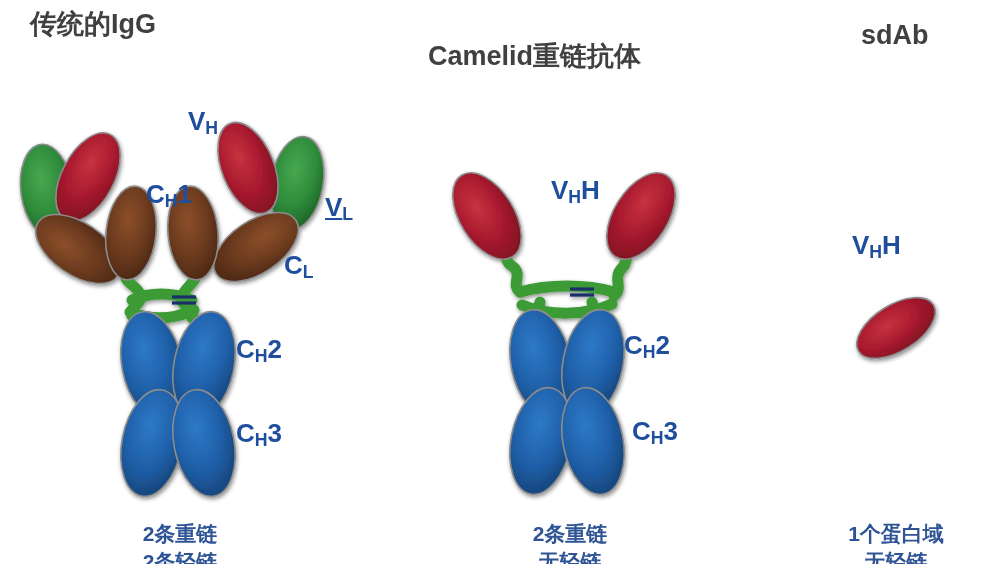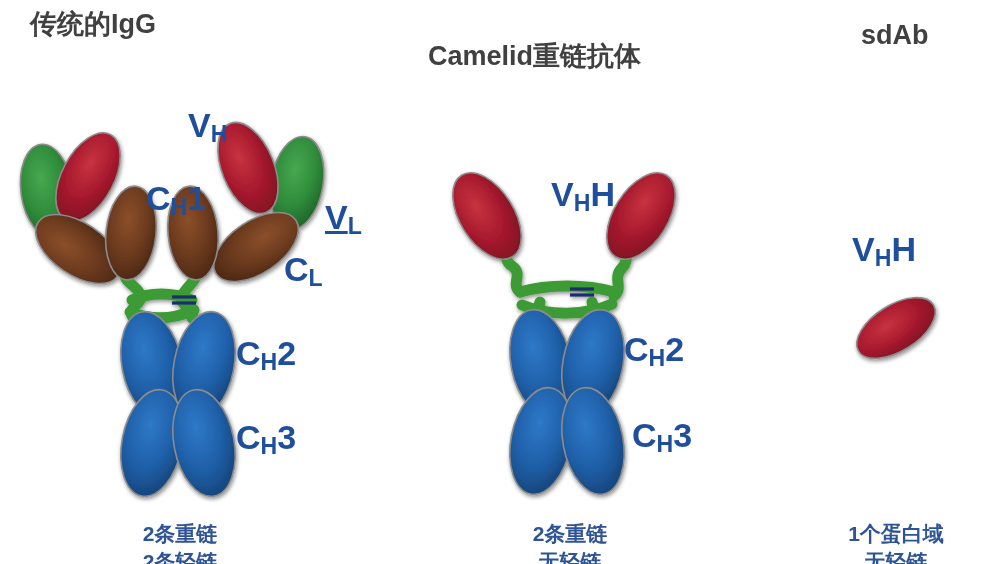--- a/index.html
+++ b/index.html
@@ -28,21 +28,21 @@
     white-space: nowrap;
     letter-spacing: 0px;
   }
   #title-igg   { left: 30px;  top: 6px; }
   #title-hcab  { left: 428px; top: 6px; margin-top: 32px; }
   #title-sdab  { left: 861px; top: 20px; }
 
   
   .dom-label {
     position: absolute;
-    font-size: 34px;
+    font-size: 26px;
     font-weight: bold;
     color: #1F4E9C;
     white-space: nowrap;
     line-height: 1;
   }
   .dom-label sub {
     font-size: 0.68em;
     vertical-align: -0.22em;
     font-weight: bold;
   }
@@ -173,21 +173,21 @@
   <div class="col-title" id="title-sdab">sdAb</div>
 
   <div class="dom-label" style="left:188px; top:108px;">
     <span>V</span><sub>H</sub>
   </div>
 
   <div class="dom-label" style="left:146px; top:181px;">
     <span>C</span><sub>H</sub><span>1</span>
   </div>
 
-  <div class="dom-label" style="left:325px; top:200px;text-decoration:underline;">
+  <div class="dom-label" style="left:325px; top:194px;text-decoration:underline;">
     <span>V</span><sub>L</sub>
   </div>
 
   <div class="dom-label" style="left:284px; top:252px;">
     <span>C</span><sub>L</sub>
   </div>
 
   <div class="dom-label" style="left:236px; top:336px;">
     <span>C</span><sub>H</sub><span>2</span>
   </div>

